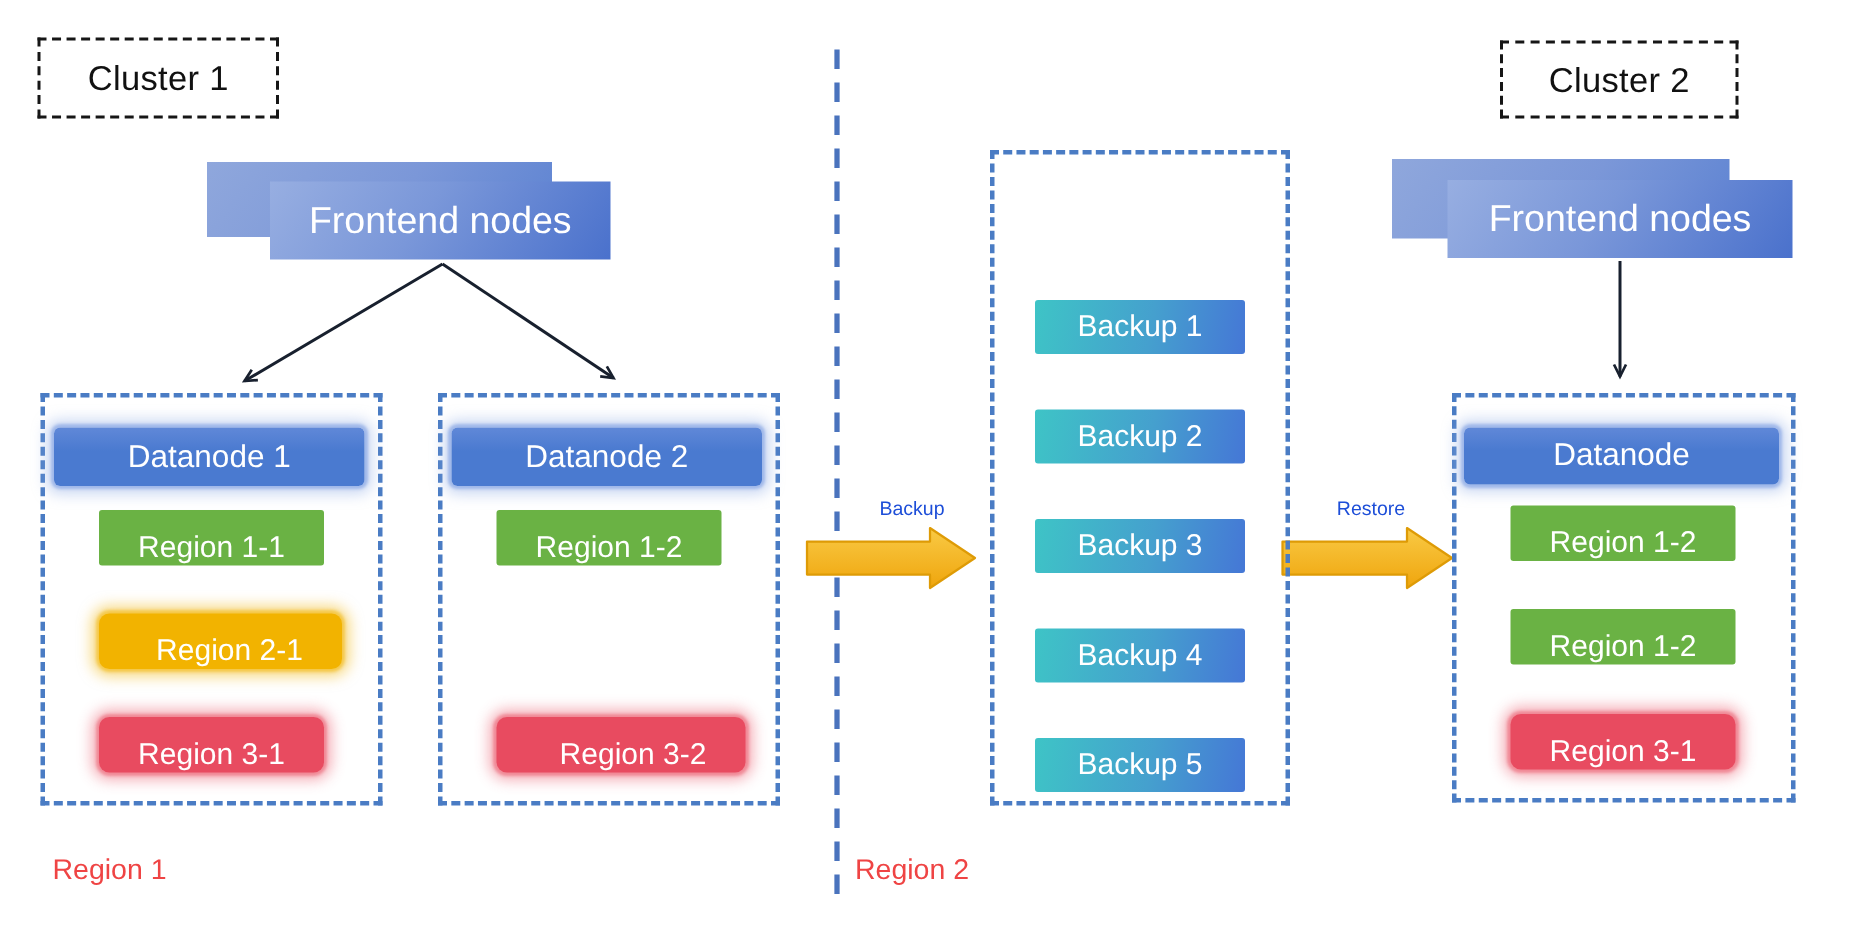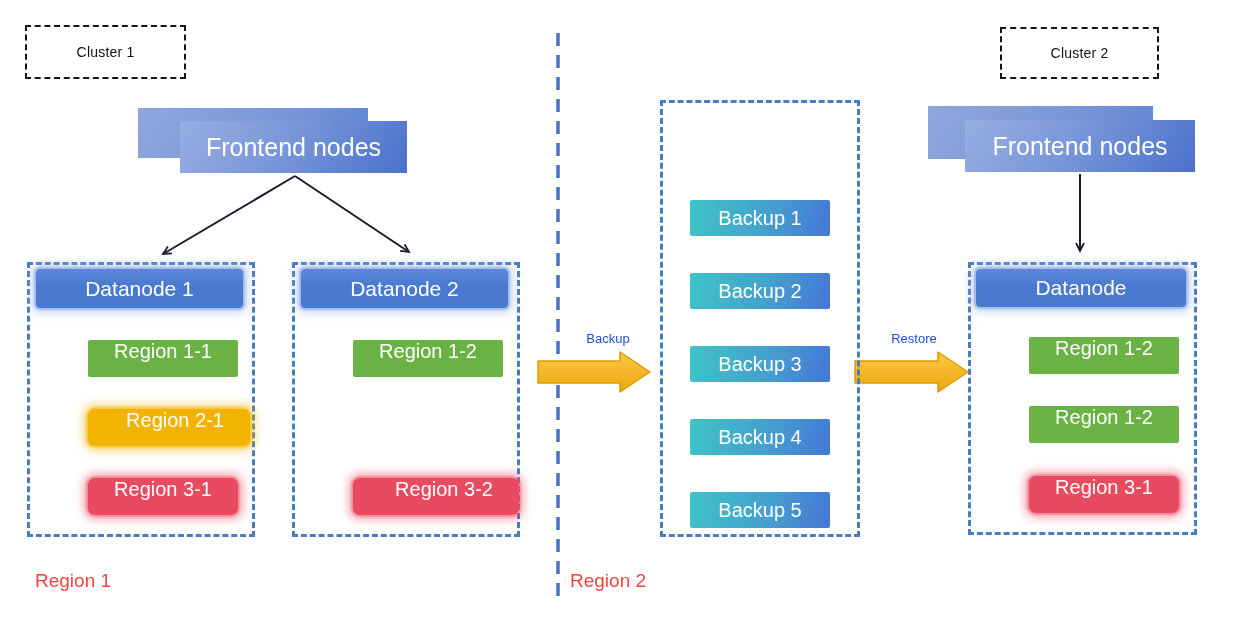--- a/index.html
+++ b/index.html
@@ -12,21 +12,21 @@
     overflow: hidden;
   }
   .abs { position: absolute; }
 
   
   .cluster-label {
     border: 2.5px dashed #161616;
     display: flex;
     align-items: center;
     justify-content: center;
-    font-size: 14px;
+    font-size: 23px;
     color: #111111;
     background: #ffffff;
     letter-spacing: .2px;
   }
 
   
   .fe-back {
     background: linear-gradient(125deg, #8fa7dc 0%, #7b97d8 55%, #5d83d2 100%);
   }
   .fe-front {
@@ -46,31 +46,31 @@
 
   .dn-header {
     background: linear-gradient(180deg, #6088d8 0%, #4a7ad0 40%, #4a7ad0 100%);
     border-radius: 4px;
     box-shadow: 0 0 2px 2px rgba(150,178,232,.85), 0 0 9px 5px rgba(150,178,232,.5);
     color: #ffffff;
     font-size: 21px;
     display: flex;
     align-items: center;
     justify-content: center;
+    margin-top: 16px;
   }
 
   .region {
     display: flex;
-    align-items: flex-start;
+    align-items: flex-end;
     justify-content: center;
     color: #ffffff;
     font-size: 20px;
     width: 150px;
     height: 37px;
-    margin-left: 22px;
   }
   .region.green {
     background: #6ab244;
     border-radius: 2px;
   }
   .region.yellow {
     background: #f2b300;
     border-radius: 7px;
     box-shadow: 0 0 2px 2px rgba(242,179,0,.5), 0 0 9px 5px rgba(242,179,0,.5);
     padding-left: 12px;

